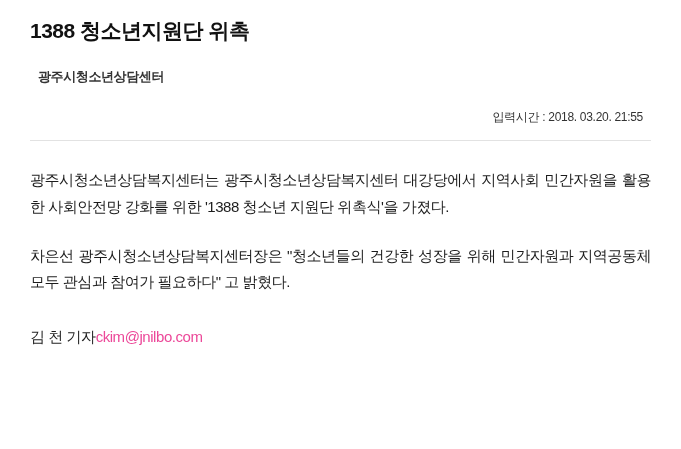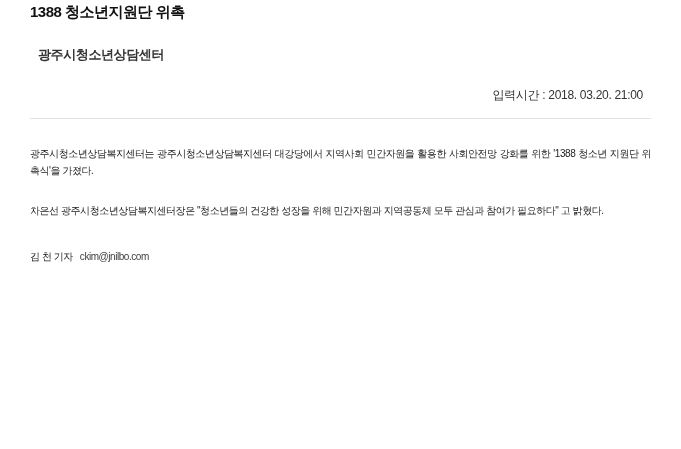--- a/index.html
+++ b/index.html
@@ -15,26 +15,26 @@
     overflow: hidden;
   }
   .page {
     position: relative;
     width: 681px;
     height: 449px;
     box-sizing: border-box;
     padding: 0 30px;
   }
   .headline {
-    font-size: 15px;
+    font-size: 21px;
     font-weight: bold;
     color: #111111;
     letter-spacing: -0.5px;
     margin: 0;
-    padding-top: 2px;
+    padding-top: 17px;
     line-height: 1.3;
   }
   .subhead {
     font-size: 13px;
     font-weight: bold;
     color: #333333;
     letter-spacing: -0.4px;
     margin: 8px;
     padding-top: 16px;
   }
@@ -53,50 +53,50 @@
   .divider {
     margin-top: 14px;
     border-top: 1px solid #e2e2e2;
     width: 100%;
   }
   .article {
     padding-top: 26px;
   }
   .article p {
     margin: 0 0 22px 0;
-    font-size: 10px;
+    font-size: 15px;
     line-height: 1.78;
     color: #1c1c1c;
     letter-spacing: -0.45px;
     text-align: justify;
   }
   .byline {
     margin: 0;
     padding-top: 6px;
     font-size: 14.5px;
     color: #1c1c1c;
     letter-spacing: -0.45px;
   }
   .byline .email {
-    color: #404040;
+    color: #ec4899;
     text-decoration: none;
-    margin-left: 7px;
+    margin-left: 0;
   }
 </style>
 </head>
 <body>
 
 <div class="page">
 
   <h1 class="headline">1388 청소년지원단 위촉</h1>
 
   <h2 class="subhead">광주시청소년상담센터</h2>
 
   <div class="meta-row">
-    <span class="meta-text">입력시간 : 2018. 03.20. 21:00</span>
+    <span class="meta-text">입력시간 : 2018. 03.20. 21:55</span>
   </div>
 
   <div class="divider"></div>
 
   <div class="article">
     <p>광주시청소년상담복지센터는 광주시청소년상담복지센터 대강당에서 지역사회 민간자원을 활용한 사회안전망 강화를 위한 '1388 청소년 지원단 위촉식'을 가졌다.</p>
     <p>차은선 광주시청소년상담복지센터장은 "청소년들의 건강한 성장을 위해 민간자원과 지역공동체 모두 관심과 참여가 필요하다" 고 밝혔다.</p>
 
     <p class="byline">
       <span>김 천 기자</span><a class="email" href="#">ckim@jnilbo.com</a>

